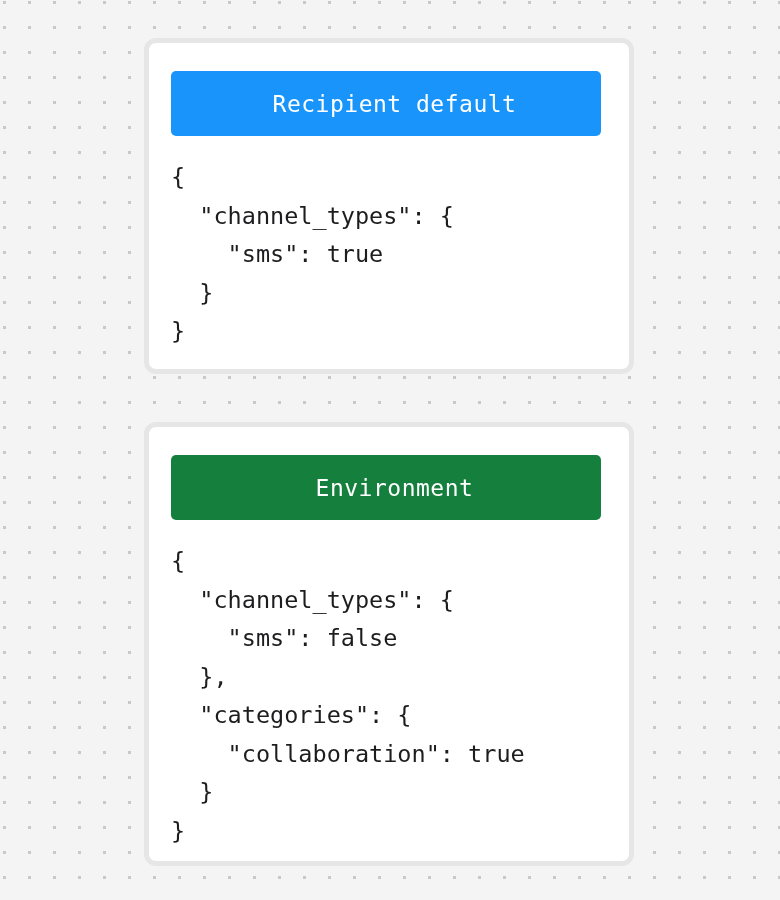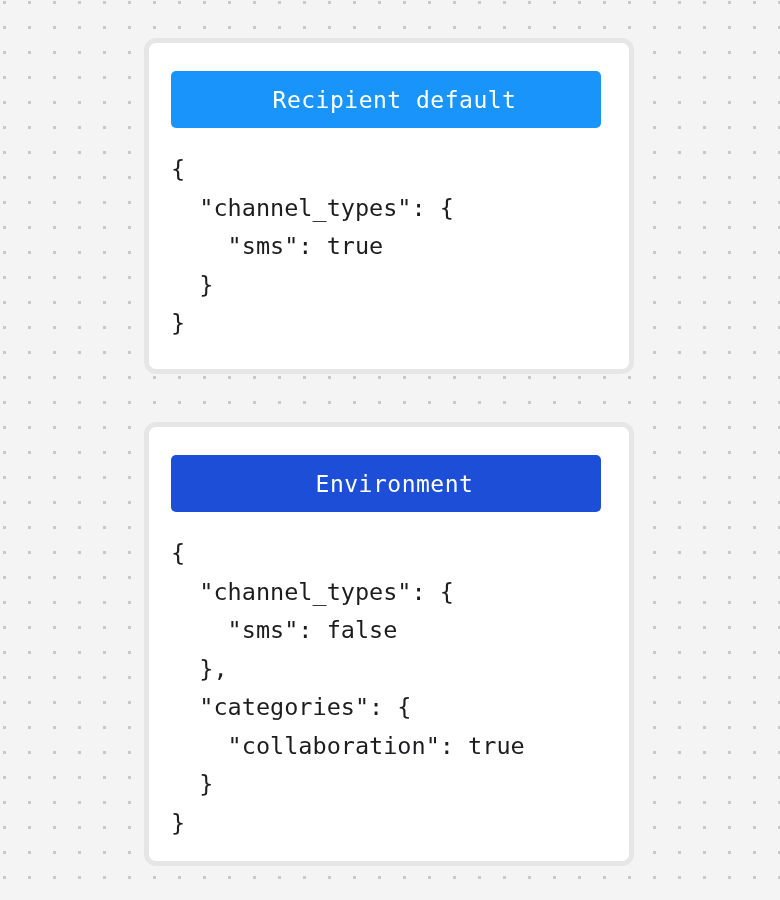--- a/index.html
+++ b/index.html
@@ -44,39 +44,39 @@
     top: 422px;
     height: 444px;
   }
 
   .card-inner {
     padding: 28px 0 0 0;
   }
 
   .card-header {
     margin: 0 28px 0 22px;
-    height: 57px;
+    height: 65px;
     border-radius: 5px;
     display: flex;
     align-items: center;
     justify-content: center;
     color: #ffffff;
     font-family: "DejaVu Sans Mono", "Liberation Mono", monospace;
     font-size: 23px;
     letter-spacing: 0.5px;
     white-space: nowrap;
     padding-left: 17px;
   }
 
   .header-blue {
     background-color: #1894fa;
   }
 
   .header-green {
-    background-color: #1d4ed8;
+    background-color: #15803d;
   }
 
   .code-block {
     margin: 22px 0 0 22px;
     font-family: "DejaVu Sans Mono", "Liberation Mono", monospace;
     font-size: 23.5px;
     line-height: 38.5px;
     color: #1d1d1f;
     white-space: pre;
     tab-size: 2;

